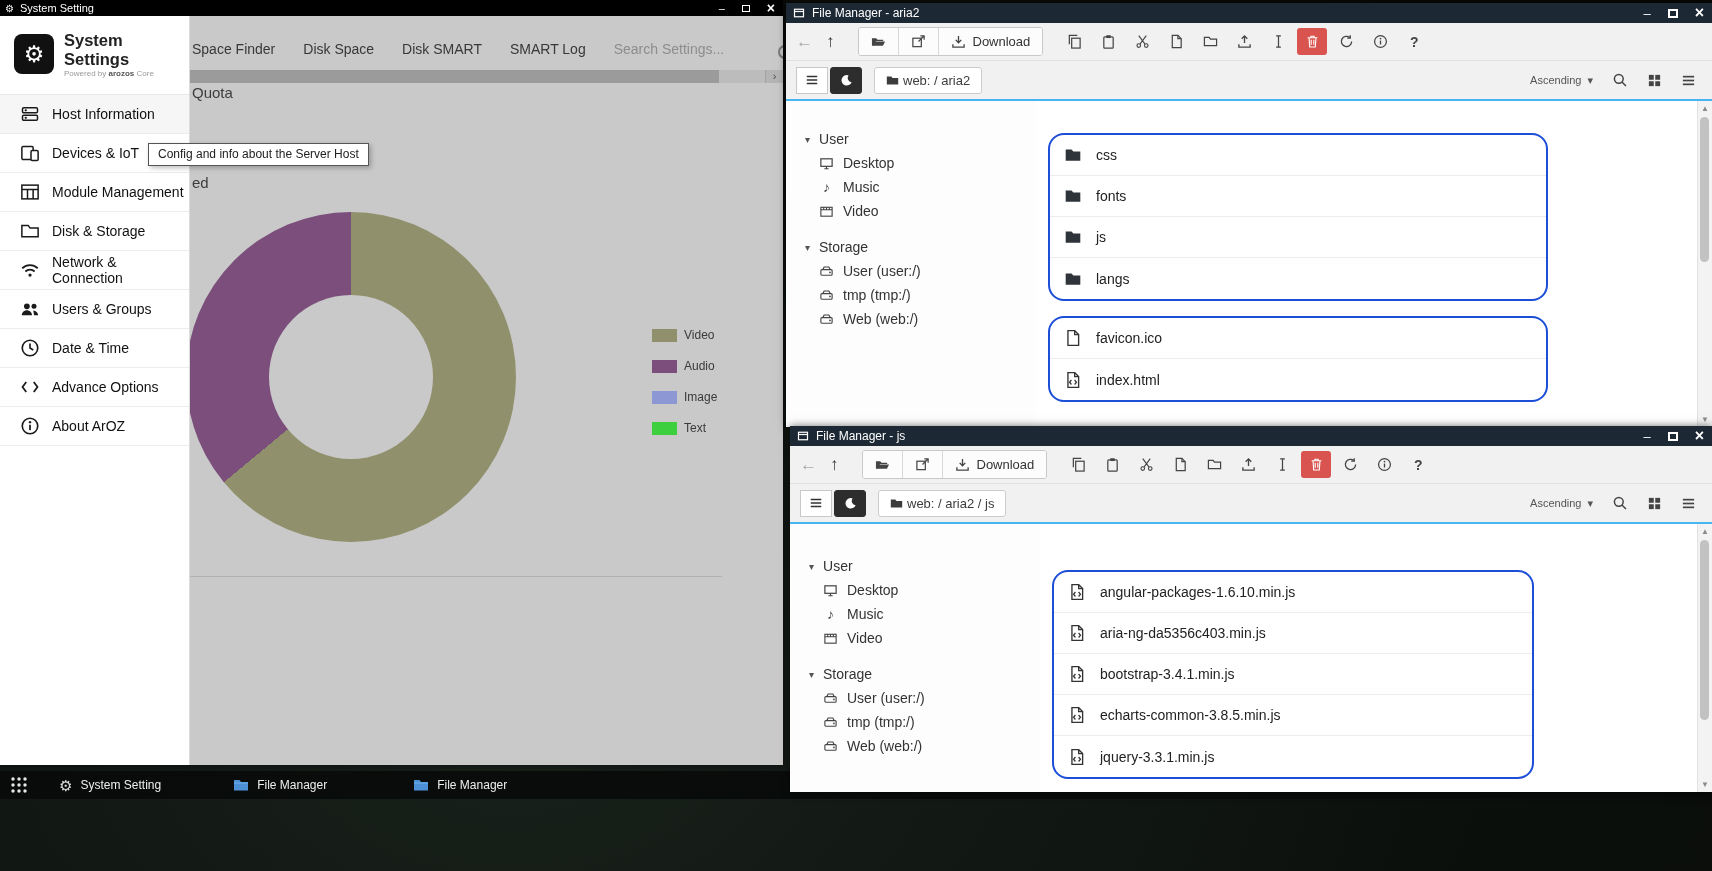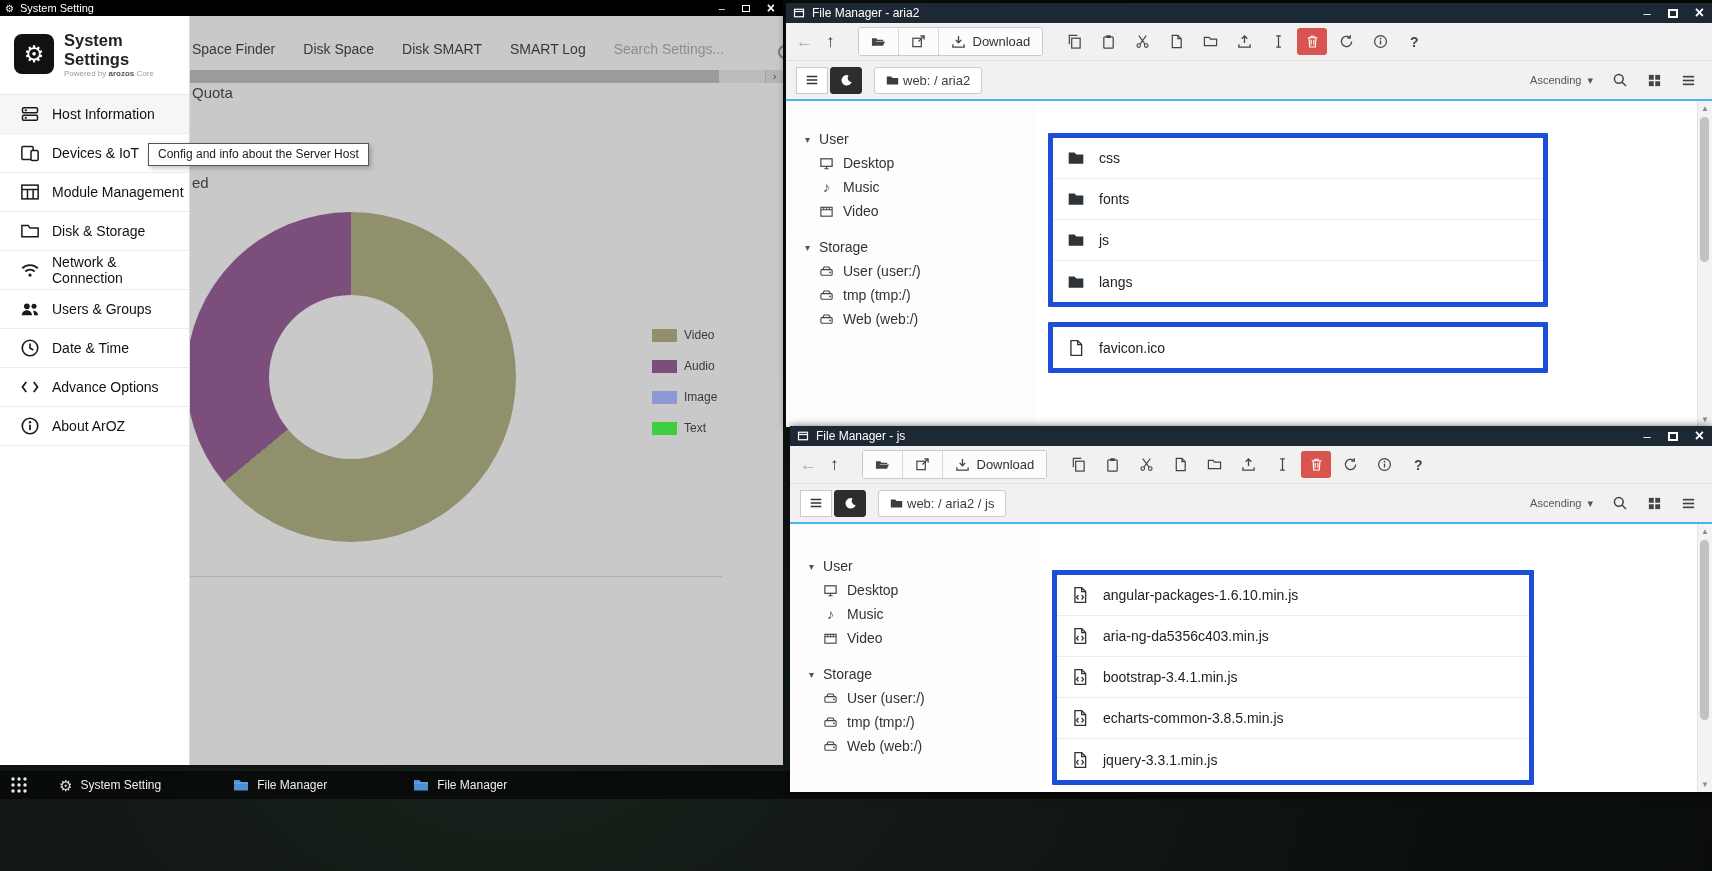--- a/index.html
+++ b/index.html
@@ -88,21 +88,21 @@
                 display: flex; align-items: center; gap: 4px; padding: 0 11px; font-size: 13px; color: #3c3c3c; }
   .fm-right { margin-left: auto; display: flex; align-items: center; gap: 19px; padding-right: 6px; }
   .sort-ctl { font-size: 11px; color: #555; display: flex; align-items: center; gap: 6px; cursor: pointer; }
   .fm-body { display: flex; height: calc(100% - 98px); background: #fff; }
   .fm-tree { width: 250px; flex: none; background: #fdfdfd; font-size: 14px; color: #333; }
   .tree-section { display: flex; align-items: center; gap: 9px; height: 24px; padding-left: 19px; cursor: pointer; }
   .tree-caret { font-size: 10px; color: #555; }
   .tree-row { display: flex; align-items: center; gap: 9px; height: 24px; padding-left: 33px; cursor: pointer; }
   .tree-gap { height: 12px; }
   .fm-list { flex: 1; overflow: hidden; padding-left: 12px; }
-  .file-group { border: 5px solid #1d4ed8; border-radius: 1px; background: #fff; margin-bottom: 15px; }
+  .file-group { border: 2px solid #1d4ed8; border-radius: 16px; background: #fff; margin-bottom: 15px; }
   .file-row { height: 41px; display: flex; align-items: center; gap: 14px; padding-left: 14px;
               border-bottom: 1px solid #ececec; font-size: 14px; color: #222; cursor: pointer; }
   .file-row:last-child { border-bottom: none; }
   .fm-scroll { width: 15px; flex: none; background: #f3f3f3; border-left: 1px solid #e2e2e2; position: relative; }
   .scroll-arrow { position: absolute; left: 0; width: 100%; text-align: center; font-size: 8px; color: #8a8a8a; }
   .scroll-arrow.up { top: 3px; } .scroll-arrow.down { bottom: 3px; }
   .scroll-thumb { position: absolute; left: 2px; width: 9px; background: #c2c2c2; border-radius: 5px; }
 
   
   .taskbar { position: absolute; left: 0; top: 771px; width: 100%; height: 28px;
@@ -499,20 +499,28 @@
             <span>langs</span>
           </div>
       </div>
       <div class="file-group" style="width:500px;">
         <div class="file-row">
             <svg width="18" height="18" viewBox="0 0 16 16">
               <path d="M3.5 1.5h6L13 5v9.5H3.5z" fill="none" stroke="#333" stroke-width="1.2"></path>
               <path d="M9.5 1.5V5H13" fill="none" stroke="#333" stroke-width="1.2"></path>
             </svg>
             <span>favicon.ico</span>
+          </div>
+        <div class="file-row">
+            <svg width="18" height="18" viewBox="0 0 16 16">
+              <path d="M3.5 1.5h6L13 5v9.5H3.5z" fill="none" stroke="#333" stroke-width="1.2"></path>
+              <path d="M9.5 1.5V5H13" fill="none" stroke="#333" stroke-width="1.2"></path>
+              <path d="M6.6 8l-1.7 2 1.7 2M9.4 8l1.7 2-1.7 2" fill="none" stroke="#333" stroke-width="1.1"></path>
+            </svg>
+            <span>index.html</span>
           </div>
       </div>
     </div>
 
     <div class="fm-scroll">
       <span class="scroll-arrow up">▲</span>
       <div class="scroll-thumb" style="top:16px;height:145px;"></div>
       <span class="scroll-arrow down">▼</span>
     </div>
   </div>

